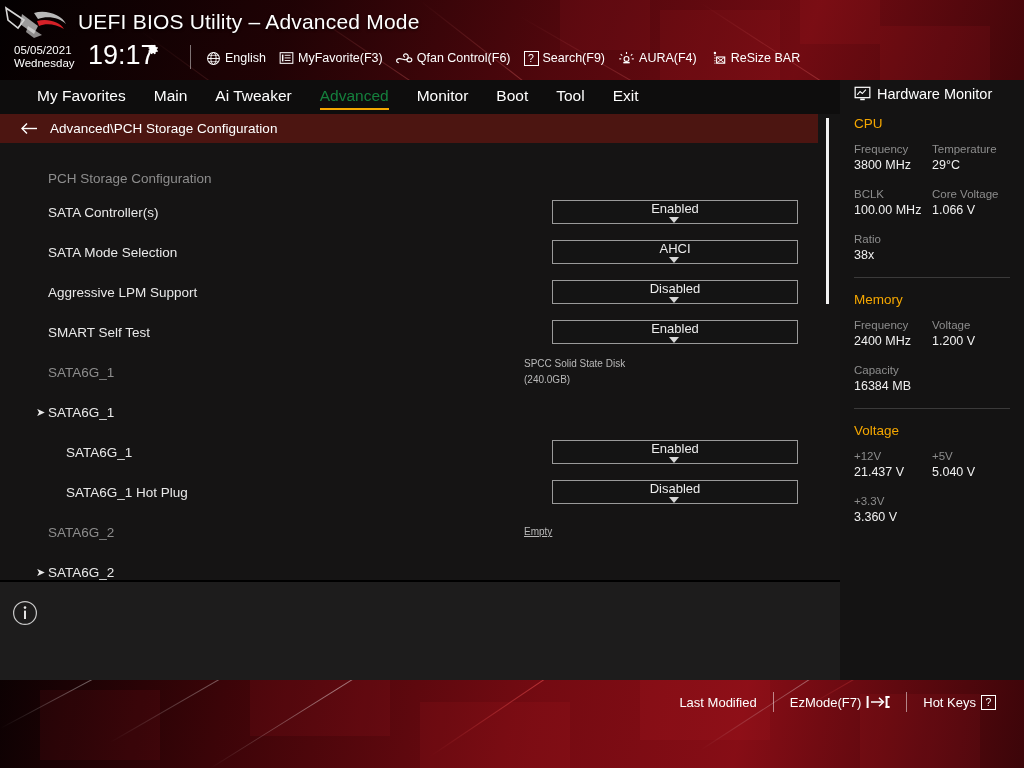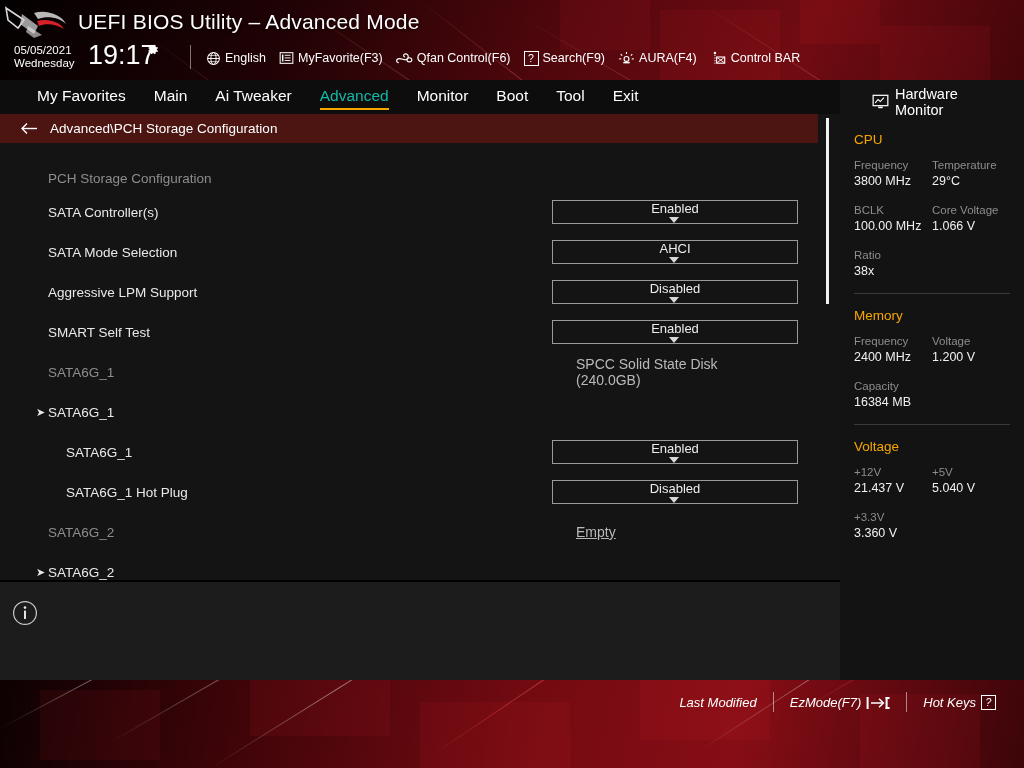--- a/index.html
+++ b/index.html
@@ -47,21 +47,21 @@
 
   
   .navbar {
     position:absolute; left:0; top:80px; width:840px; height:34px;
     background:#0e0d0d; display:flex; align-items:center; padding-left:37px;
   }
   .navtab {
     font-size:15.5px; color:#fff; margin-right:28px; position:relative;
     padding-bottom:2px; white-space:nowrap;
   }
-  .navtab.active { color:#14b8a6; }
+  .navtab.active { color:#15803d; }
   .navtab.active::after {
     content:""; position:absolute; left:0; right:0; bottom:-3px; height:2px; background:#f5a700;
   }
 
   
   .content {
     position:absolute; left:0; top:114px; width:840px; height:466px;
     background:#151414;
   }
   .breadcrumb {
@@ -82,22 +82,22 @@
     position:absolute; left:48px; top:50%; transform:translateY(-50%);
     font-size:13.5px; color:#e9e9e9; white-space:nowrap;
   }
   .row-label.dim { color:#8d8d8d; }
   .row-label.ind2 { left:66px; }
   .row-arrow {
     position:absolute; left:36px; top:50%; transform:translateY(-50%);
     font-size:11px; color:#e9e9e9; line-height:1;
   }
   .row-value {
-    position:absolute; left:576px; top:50%; transform:translateY(-50%);
-    font-size:14px; color:#b9b9b9; line-height:16px;
+    position:absolute; left:524px; top:50%; transform:translateY(-50%);
+    font-size:10px; color:#b9b9b9; line-height:16px;
   }
   .dropdown {
     position:absolute; left:552px; top:50%; transform:translateY(-50%);
     width:246px; height:24px; border:1px solid #9a9a9a; background:#141414;
     display:flex; align-items:center; padding:0 8px;flex-direction:column;
   }
   .dd-text { font-size:13px; color:#ededed; flex:1; }
   .dd-caret { width:0; height:0; border-left:5px solid transparent; border-right:5px solid transparent; border-top:6px solid #d8d8d8; margin-right:2px; }
 
   .scrollbar-track {
@@ -111,21 +111,21 @@
   .infostrip {
     position:absolute; left:0; top:582px; width:840px; height:98px; background:#1d1c1c;
   }
   .info-icon { position:absolute; left:12px; top:600px; }
 
   
   .hwm {
     position:absolute; left:840px; top:80px; width:184px; height:600px;
     background:#141313; padding:0 14px;
   }
-  .hwm-head { display:flex; align-items:center; gap:6px; padding-top:6px;margin-left:18px; }
+  .hwm-head { display:flex; align-items:center; gap:6px; padding-top:6px; }
   .hwm-title { font-size:14.5px; color:#fff; }
   .hwm-group { margin-top:14px; }
   .hwm-group-title { font-size:13.5px; color:#f5a700; margin-bottom:11px; }
   .hwm-pair { display:flex; margin-bottom:13px; }
   .hwm-cell { width:82px; }
   .hwm-k { font-size:11.5px; color:#8d8d8d; line-height:15px; }
   .hwm-v { font-size:12.5px; color:#f0f0f0; line-height:17px; }
   .hwm-divider { height:1px; background:#3b3a3a; margin:4px 0 0 0; }
 
   
@@ -133,21 +133,21 @@
     position:absolute; left:0; top:680px; width:1024px; height:88px;
     background:
       linear-gradient(100deg, rgba(10,1,2,.95) 0%, rgba(60,4,8,.9) 22%, rgba(130,12,20,.8) 52%, rgba(160,16,26,.74) 72%, rgba(60,5,9,.92) 100%),
       #3c0509;
     overflow:hidden;
   }
   .ft-streak { position:absolute; height:1px; transform-origin:left center; }
   .ft-block { position:absolute; background:rgba(255,40,50,.07); }
 
   .ft-items { position:absolute; right:12px; top:12px; display:flex; align-items:center; gap:0; }
-  .ft-item { display:flex; align-items:flex-end; gap:5px; font-size:13px; color:#fff; padding:0 16px; white-space:nowrap;font-style:italic; }
+  .ft-item { display:flex; align-items:flex-start; gap:5px; font-size:13px; color:#fff; padding:0 16px; white-space:nowrap; }
   .ft-vsep { width:1px; height:20px; background:rgba(255,255,255,.5); }
   .keycap {
     display:inline-flex; align-items:center; justify-content:center;
     min-width:15px; height:15px; border:1px solid #fff; font-size:10.5px; padding:0 2px; line-height:1;
   }
 </style>
 </head>
 <body>
 
 <div id="app">
@@ -237,21 +237,21 @@
       </div>
 
       <div class="tool">
         <svg width="17" height="15" viewBox="0 0 18 16">
           <circle cx="5.2" cy="2.2" r="1.3" fill="#fff"></circle>
           <line x1="5.2" y1="4" x2="5.2" y2="13.6" stroke="#fff" stroke-width="1" stroke-dasharray="1.4 1.4"></line>
           <rect x="7" y="6.4" width="8.6" height="6.6" fill="none" stroke="#fff" stroke-width="1.2"></rect>
           <line x1="7.6" y1="7" x2="15" y2="12.4" stroke="#fff" stroke-width="1"></line>
           <line x1="15" y1="7" x2="7.6" y2="12.4" stroke="#fff" stroke-width="1"></line>
         </svg>
-        <span class="lbl">Control BAR</span>
+        <span class="lbl">ReSize BAR</span>
       </div>
     </div>
   </div>
 
   <div class="navbar" id="navbar">
       <div class="navtab">My Favorites</div>
       <div class="navtab">Main</div>
       <div class="navtab">Ai Tweaker</div>
       <div class="navtab active">Advanced</div>
       <div class="navtab">Monitor</div>

